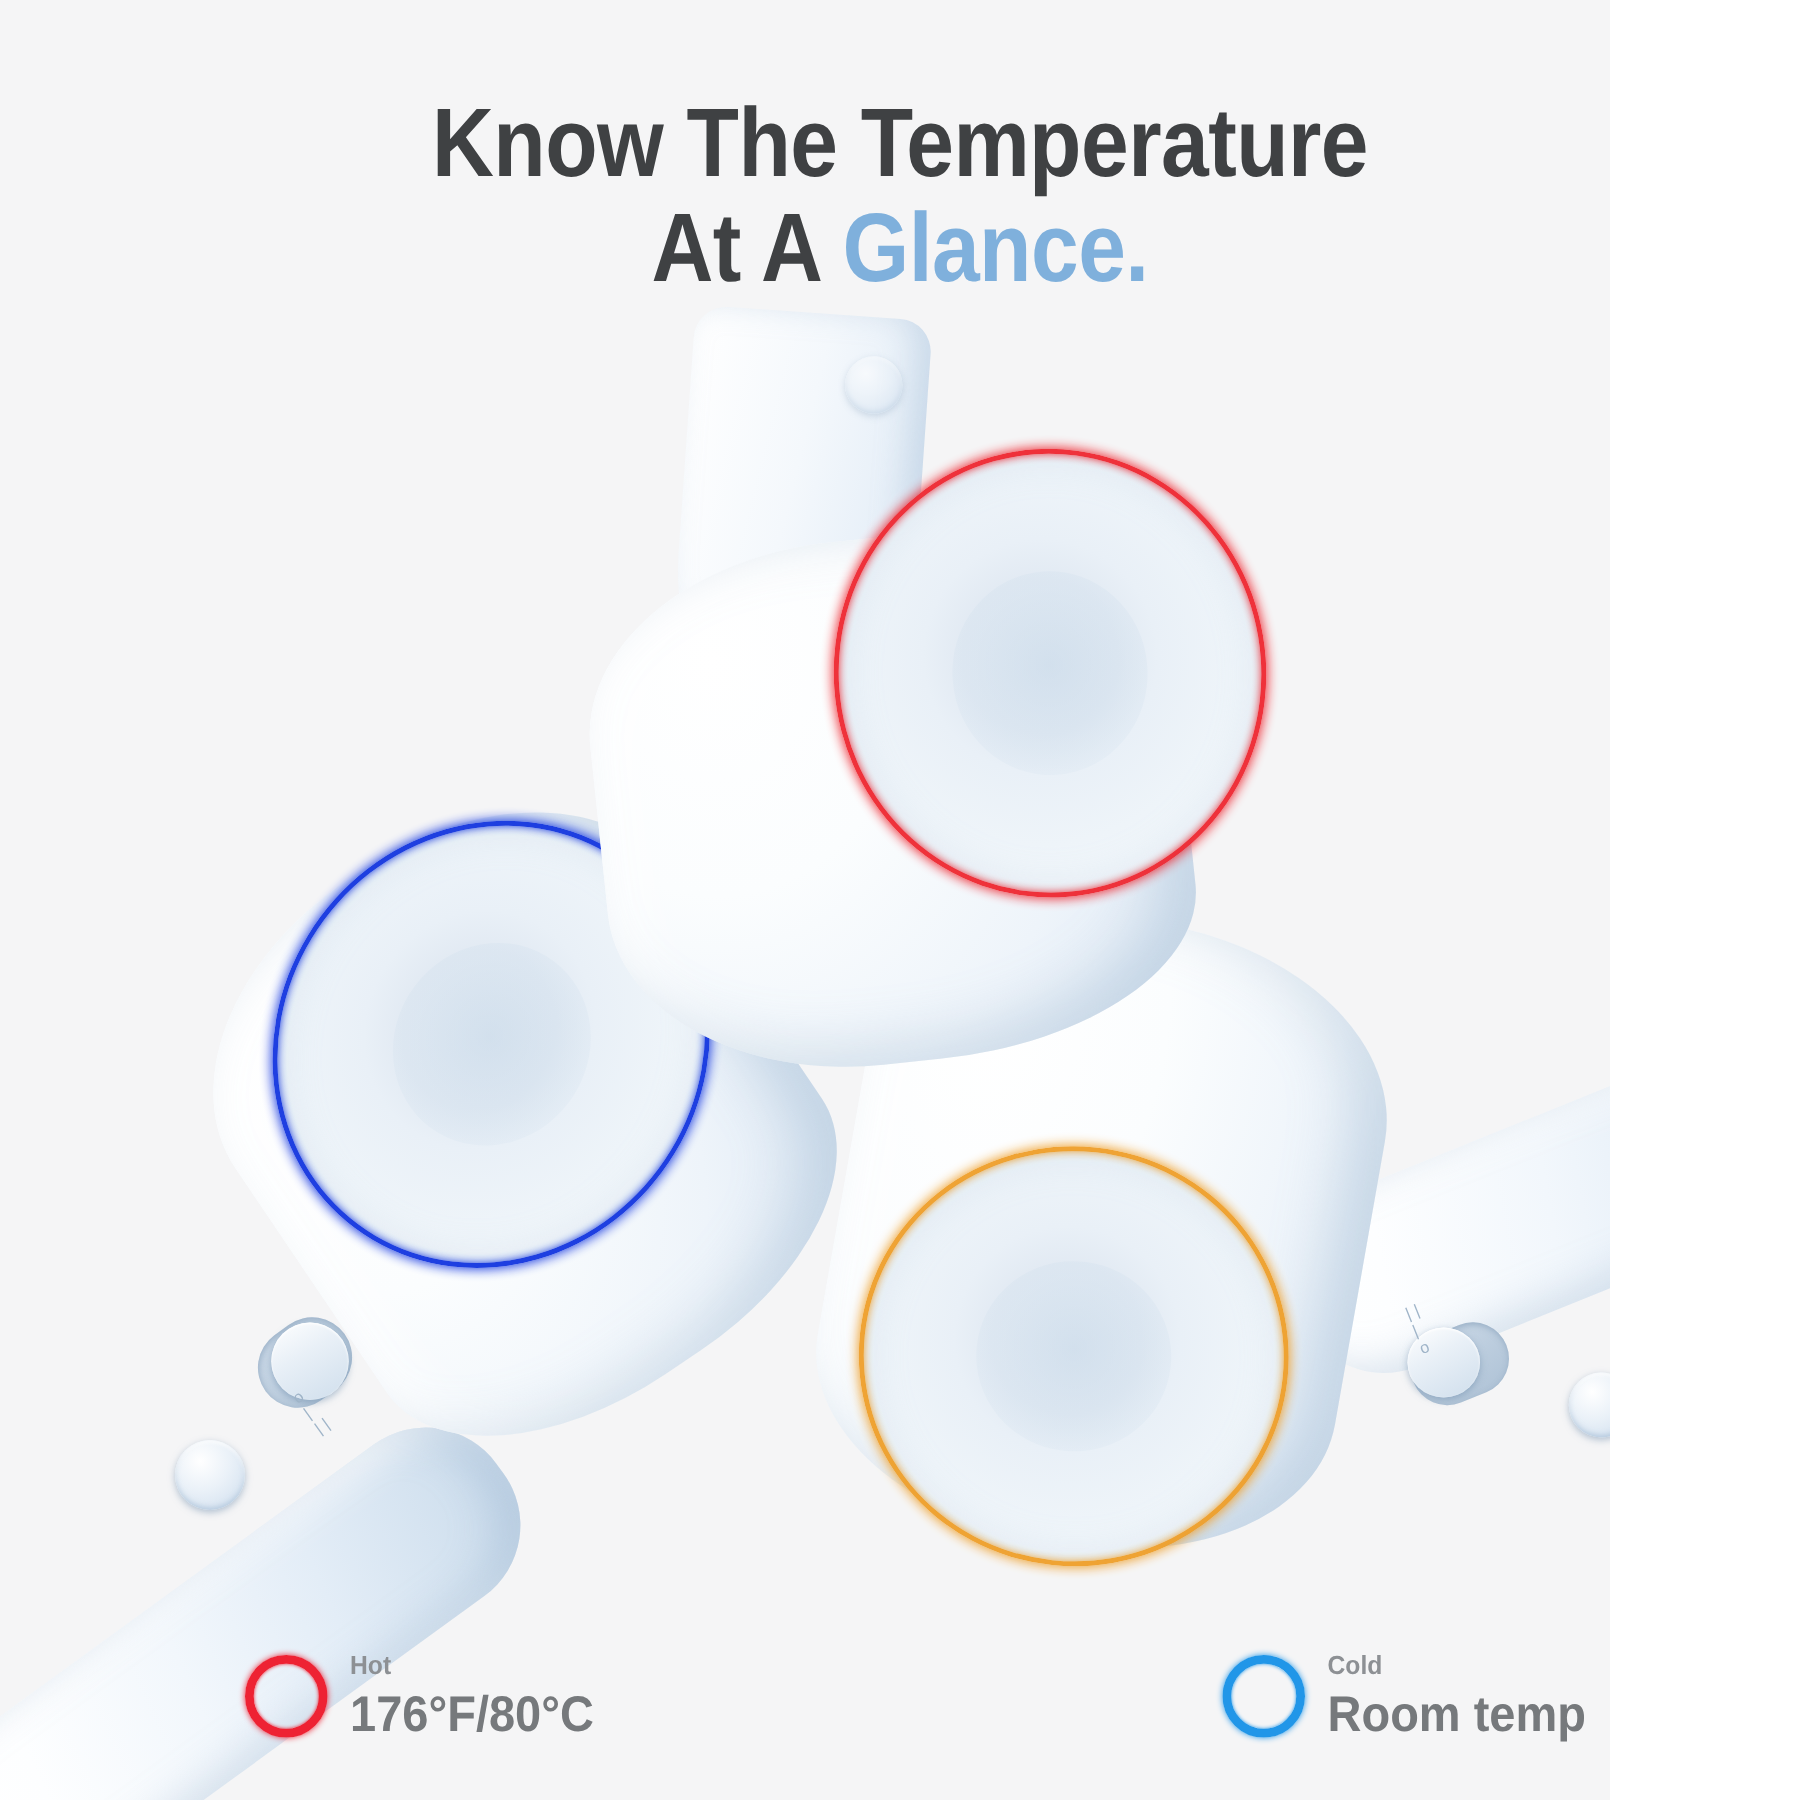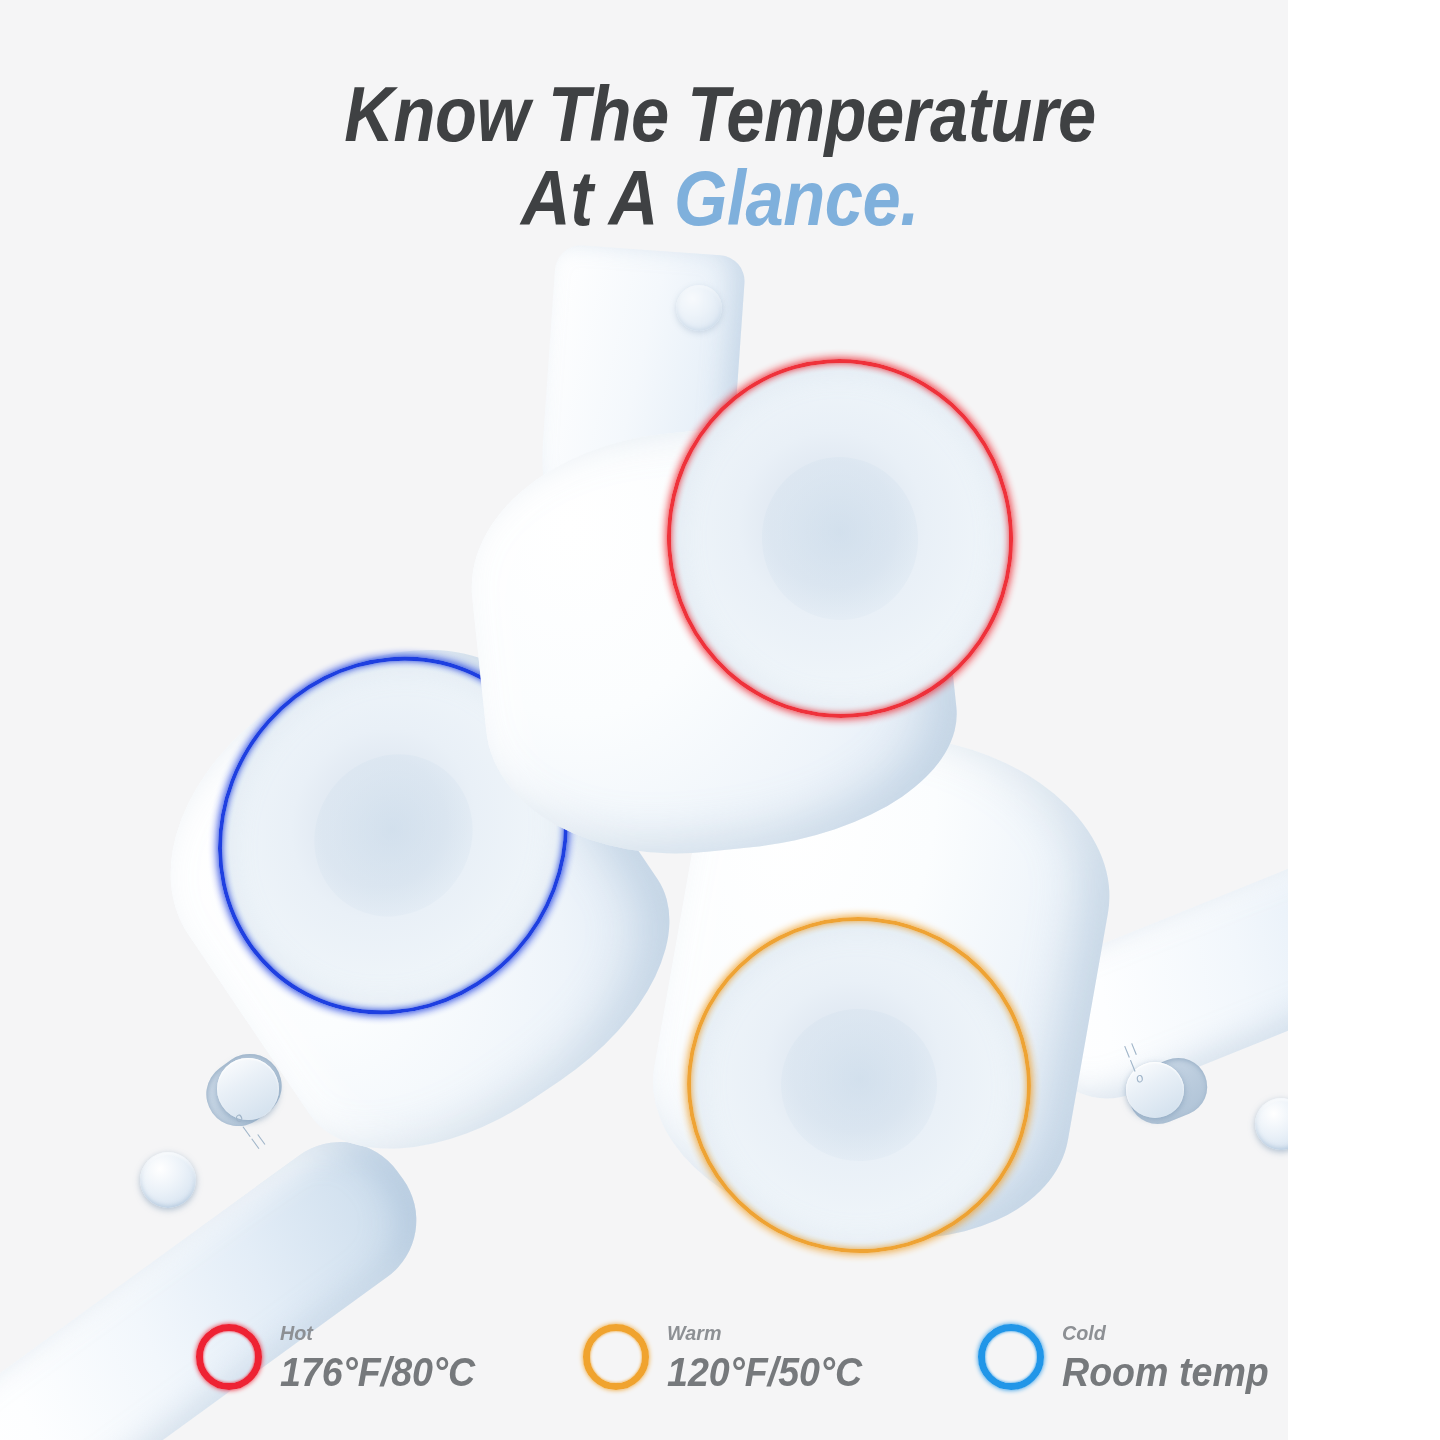--- a/index.html
+++ b/index.html
@@ -7,21 +7,20 @@
     padding: 0;
     background: #ffffff;
   }
   #stage {
     position: relative;
     width: 1288px;
     height: 1440px;
     background: #f5f5f6;
     overflow: hidden;
     font-family: "Liberation Sans", sans-serif;
-    font-style: italic;
   }
 
   
   .headline {
     position: absolute;
     top: 72px;
     left: 0;
     width: 1440px;
     text-align: center;
     line-height: 1.08;
@@ -229,27 +228,20 @@
   <div class="legend">
 
     <div class="legend-item" style="left:196px; top:22px;">
       <span class="legend-ring" style="color:#ee2233;"></span>
       <span class="legend-text">
         <span class="legend-label">Hot</span>
         <span class="legend-value">176°F/80°C</span>
       </span>
     </div>
 
-    <div class="legend-item" style="left:583px; top:22px;">
-      <span class="legend-ring" style="color:#f0a32e;"></span>
-      <span class="legend-text">
-        <span class="legend-label">Warm</span>
-        <span class="legend-value">120°F/50°C</span>
-      </span>
-    </div>
 
     <div class="legend-item" style="left:968px; top:22px;margin-left:10px;">
       <span class="legend-ring" style="color:#2196e8;"></span>
       <span class="legend-text">
         <span class="legend-label">Cold</span>
         <span class="legend-value">Room temp</span>
       </span>
     </div>
 
   </div>

